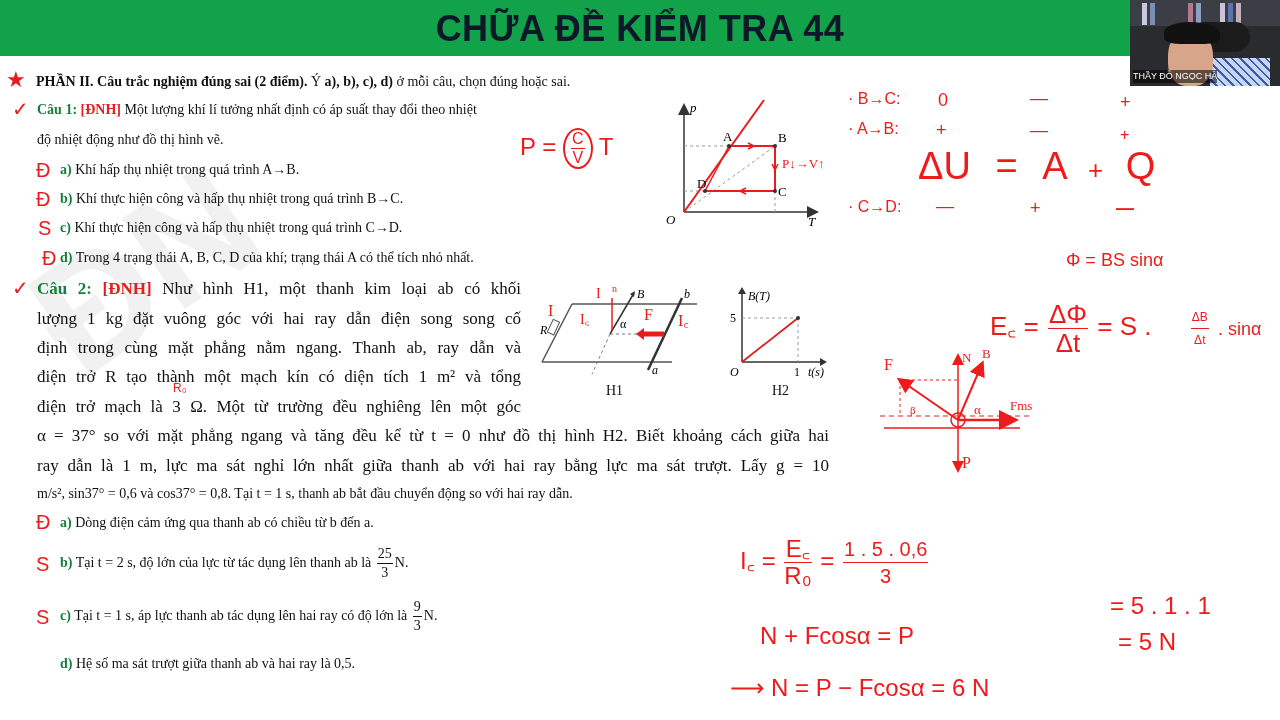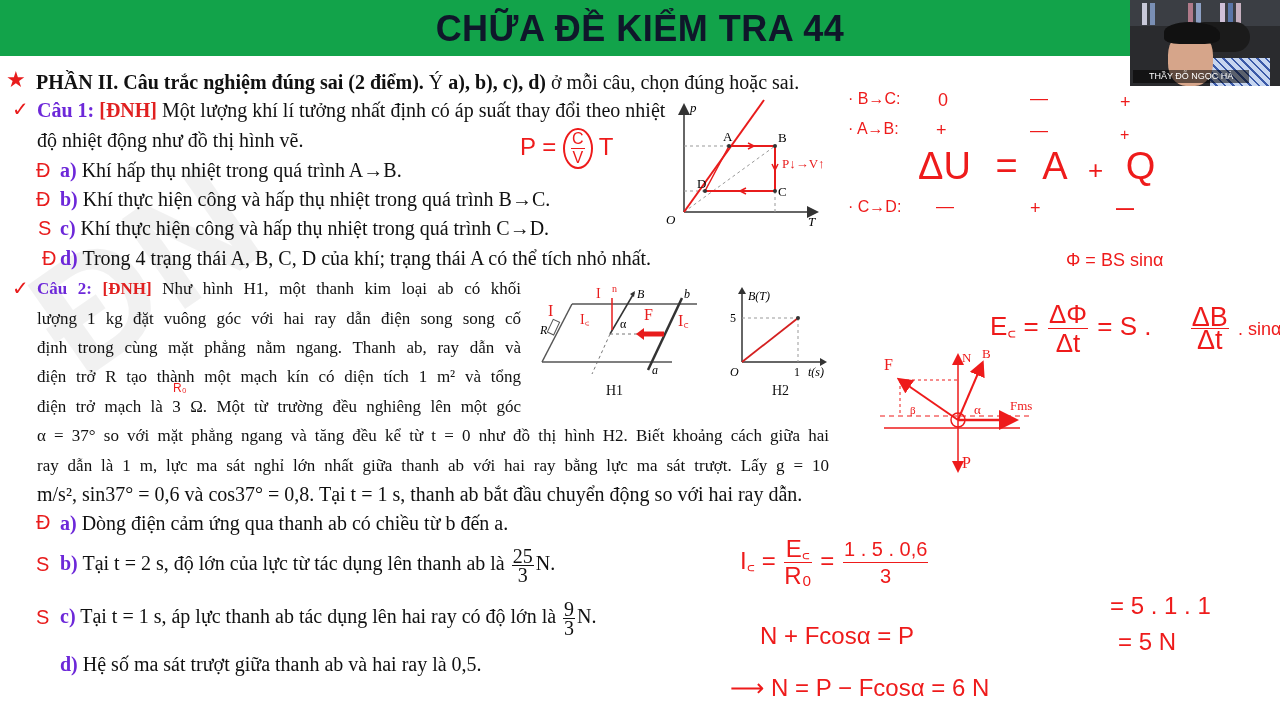--- a/index.html
+++ b/index.html
@@ -8,25 +8,25 @@
   .banner { position:absolute; left:0; top:0; width:1130px; height:56px; background:#12a34a; }
   .banner-title { position:absolute; left:0; top:0; width:1280px; height:56px; line-height:58px; text-align:center;
          color:#0f172a; font-family:"Liberation Sans", sans-serif; font-weight:bold; font-size:36px; letter-spacing:0.5px; }
   .webcam { position:absolute; left:1130px; top:0; width:150px; height:86px; background:#2a2b2e; overflow:hidden; }
   .webcam .shelf { position:absolute; left:0; top:0; width:150px; height:26px; background:#3b3e44; }
   .webcam .book { position:absolute; top:3px; width:5px; height:22px; }
   .webcam .chair { position:absolute; left:60px; top:22px; width:60px; height:30px; background:#1b1b1b; border-radius:20px; }
   .webcam .face { position:absolute; left:38px; top:30px; width:45px; height:56px; background:#d6a58a; border-radius:45% 45% 40% 40%; }
   .webcam .hair { position:absolute; left:34px; top:22px; width:56px; height:22px; background:#111; border-radius:50% 60% 30% 30%; }
   .webcam .shirt { position:absolute; left:80px; top:58px; width:60px; height:28px; background:repeating-linear-gradient(45deg,#c7d6f0 0 4px,#3b5aa8 4px 6px); }
-  .webcam .caption { position:absolute; left:3px; top:70px; height:13px; padding:0 16px; background:rgba(0,0,0,0.55);
+  .webcam .caption { position:absolute; left:3px; top:70px; height:13px; padding:0 0; background:rgba(0,0,0,0.55);
          color:#fff; font-family:"Liberation Sans", sans-serif; font-size:9px; line-height:13px; }
-  .text { position:absolute; font-size:20px; line-height:20px; white-space:nowrap; }
+  .text { position:absolute; font-size:14px; line-height:20px; white-space:nowrap; }
   .justify { position:absolute; font-size:17px; line-height:29.3px; text-align:justify; text-align-last:justify; }
-  .blue { color:#6d28d9; font-weight:bold; }
+  .blue { color:#15803d; font-weight:bold; }
   .redb { color:#e02020; font-weight:bold; }
   .bold { font-weight:bold; }
   .mark { position:absolute; font-family:"Liberation Sans", sans-serif; color:#e81c1c; font-size:20px; line-height:20px; }
   .ink { position:absolute; color:#ee1b1b; font-family:"Liberation Sans", sans-serif; white-space:nowrap; }
   .frac { display:inline-block; vertical-align:middle; text-align:center; line-height:18px; margin:0 2px; }
   .frac .num { display:block; border-bottom:1px solid #111; padding:0 1px; }
   .frac .den { display:block; }
   .watermark { position:absolute; left:120px; top:90px; width:420px; height:560px; opacity:0.05;
          font-family:"Liberation Sans", sans-serif; font-size:160px; font-weight:bold; color:#000; transform:rotate(-35deg); }
   svg text { font-family:"Liberation Serif", serif; }
@@ -225,21 +225,21 @@
 <div class="ink" style="left:936px;top:196px;font-size:18px;">—</div>
 <div class="ink" style="left:1030px;top:198px;font-size:18px;">+</div>
 <div class="ink" style="left:1116px;top:198px;font-size:18px;font-weight:bold;">—</div>
 
 <div class="ink" style="left:1066px;top:250px;font-size:18px;">Φ = BS sinα</div>
 
 <div class="ink" style="left:990px;top:300px;font-size:26px;">
   <span>E꜀ =</span>
   <span class="frac" style="line-height:28px;"><span class="num" style="border-color:#ee1b1b">ΔΦ</span><span class="den">Δt</span></span>
   <span>= S .</span>
-  <span class="frac" style="line-height:22px;font-size:27px;margin-left:32px;"><span class="num" style="border-color:#ee1b1b">ΔB</span><span class="den">Δt</span></span>
+  <span class="frac" style="line-height:22px;font-size:12px;margin-left:32px;"><span class="num" style="border-color:#ee1b1b">ΔB</span><span class="den">Δt</span></span>
   <span style="font-size:18px">. sinα</span>
 </div>
 
 <svg style="position:absolute;left:870px;top:340px;" width="180" height="140">
   <defs>
       <marker id="fa" markerWidth="8" markerHeight="8" refX="6" refY="4" orient="auto">
         <path d="M0,0 L8,4 L0,8 z" fill="#ee1b1b"></path>
       </marker>
     </defs>
   <line x1="10" y1="76" x2="160" y2="76" stroke="#ee1b1b" stroke-dasharray="5,4"></line>

